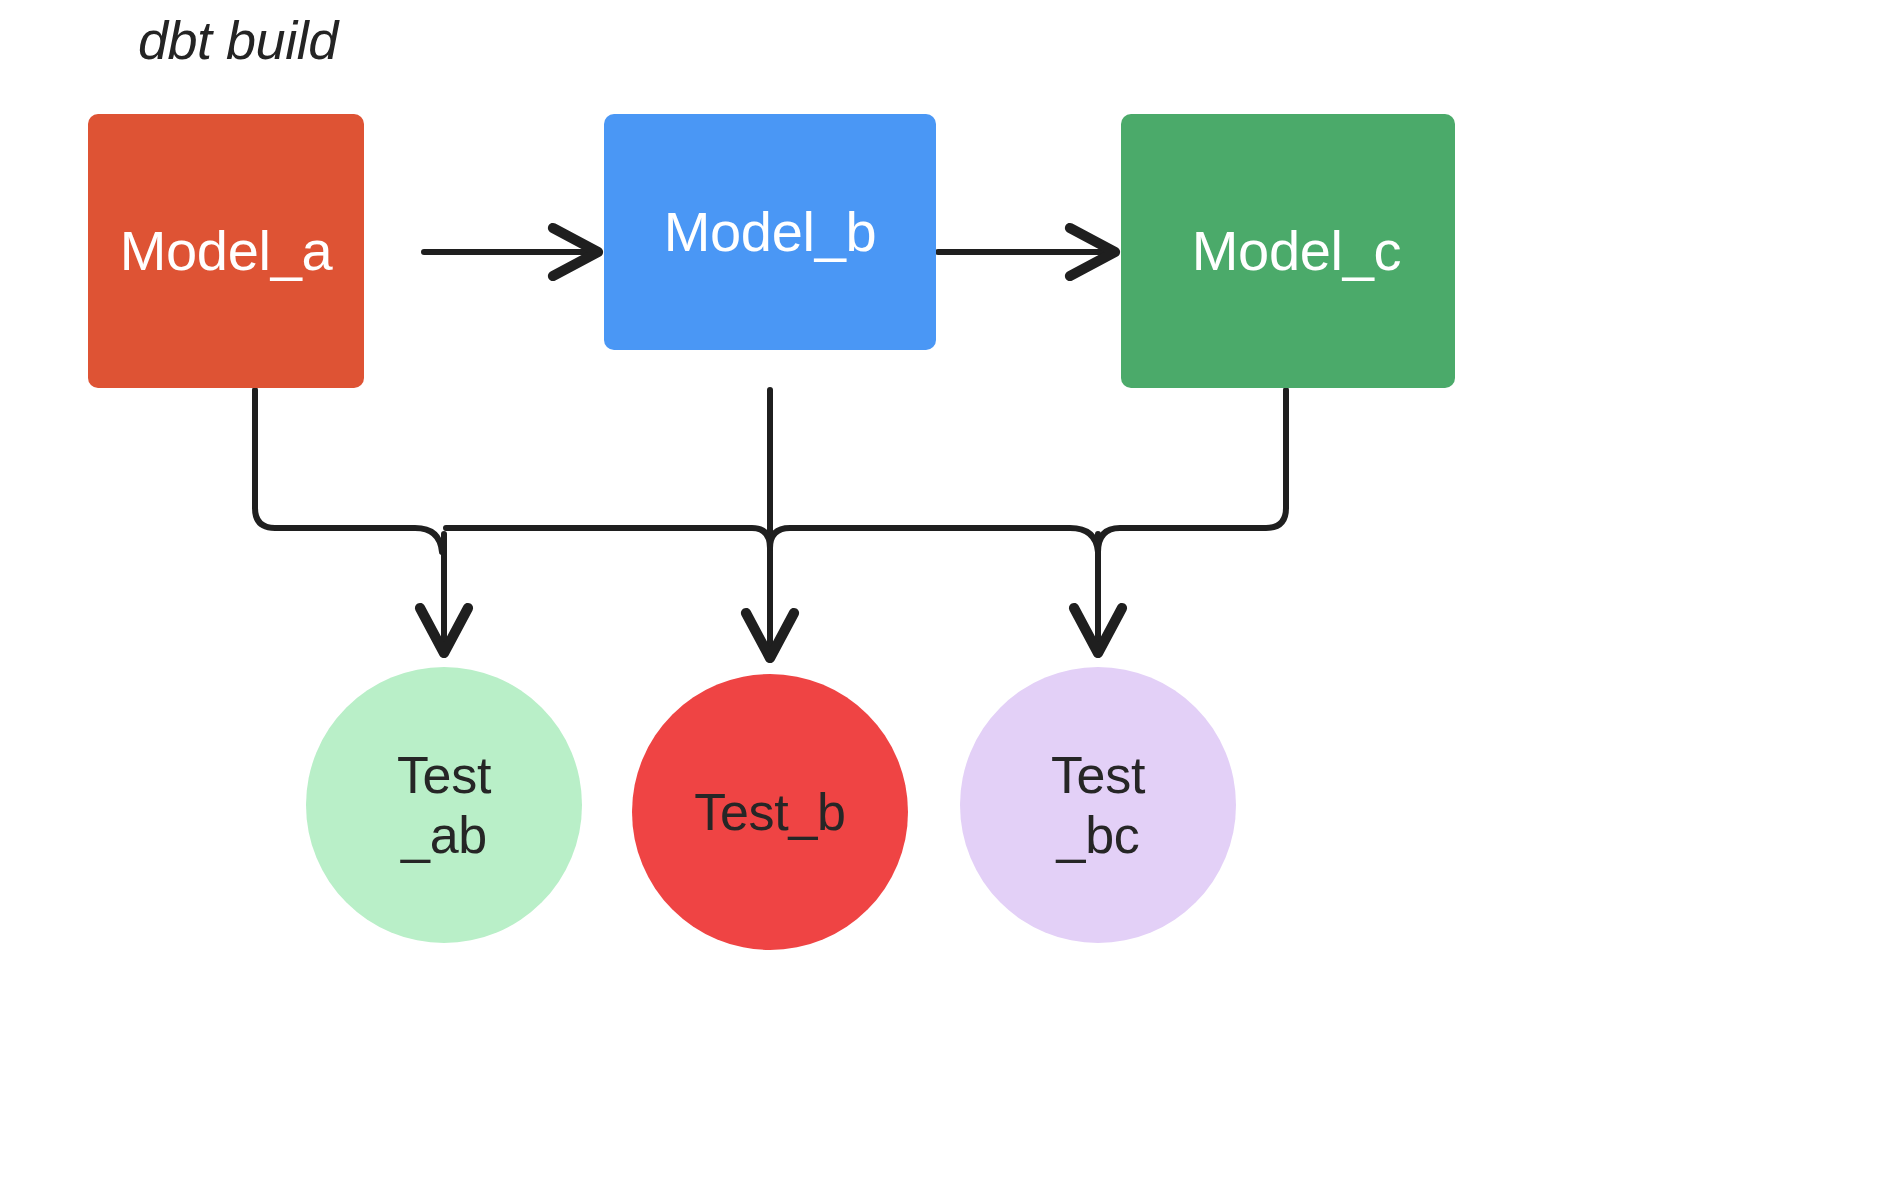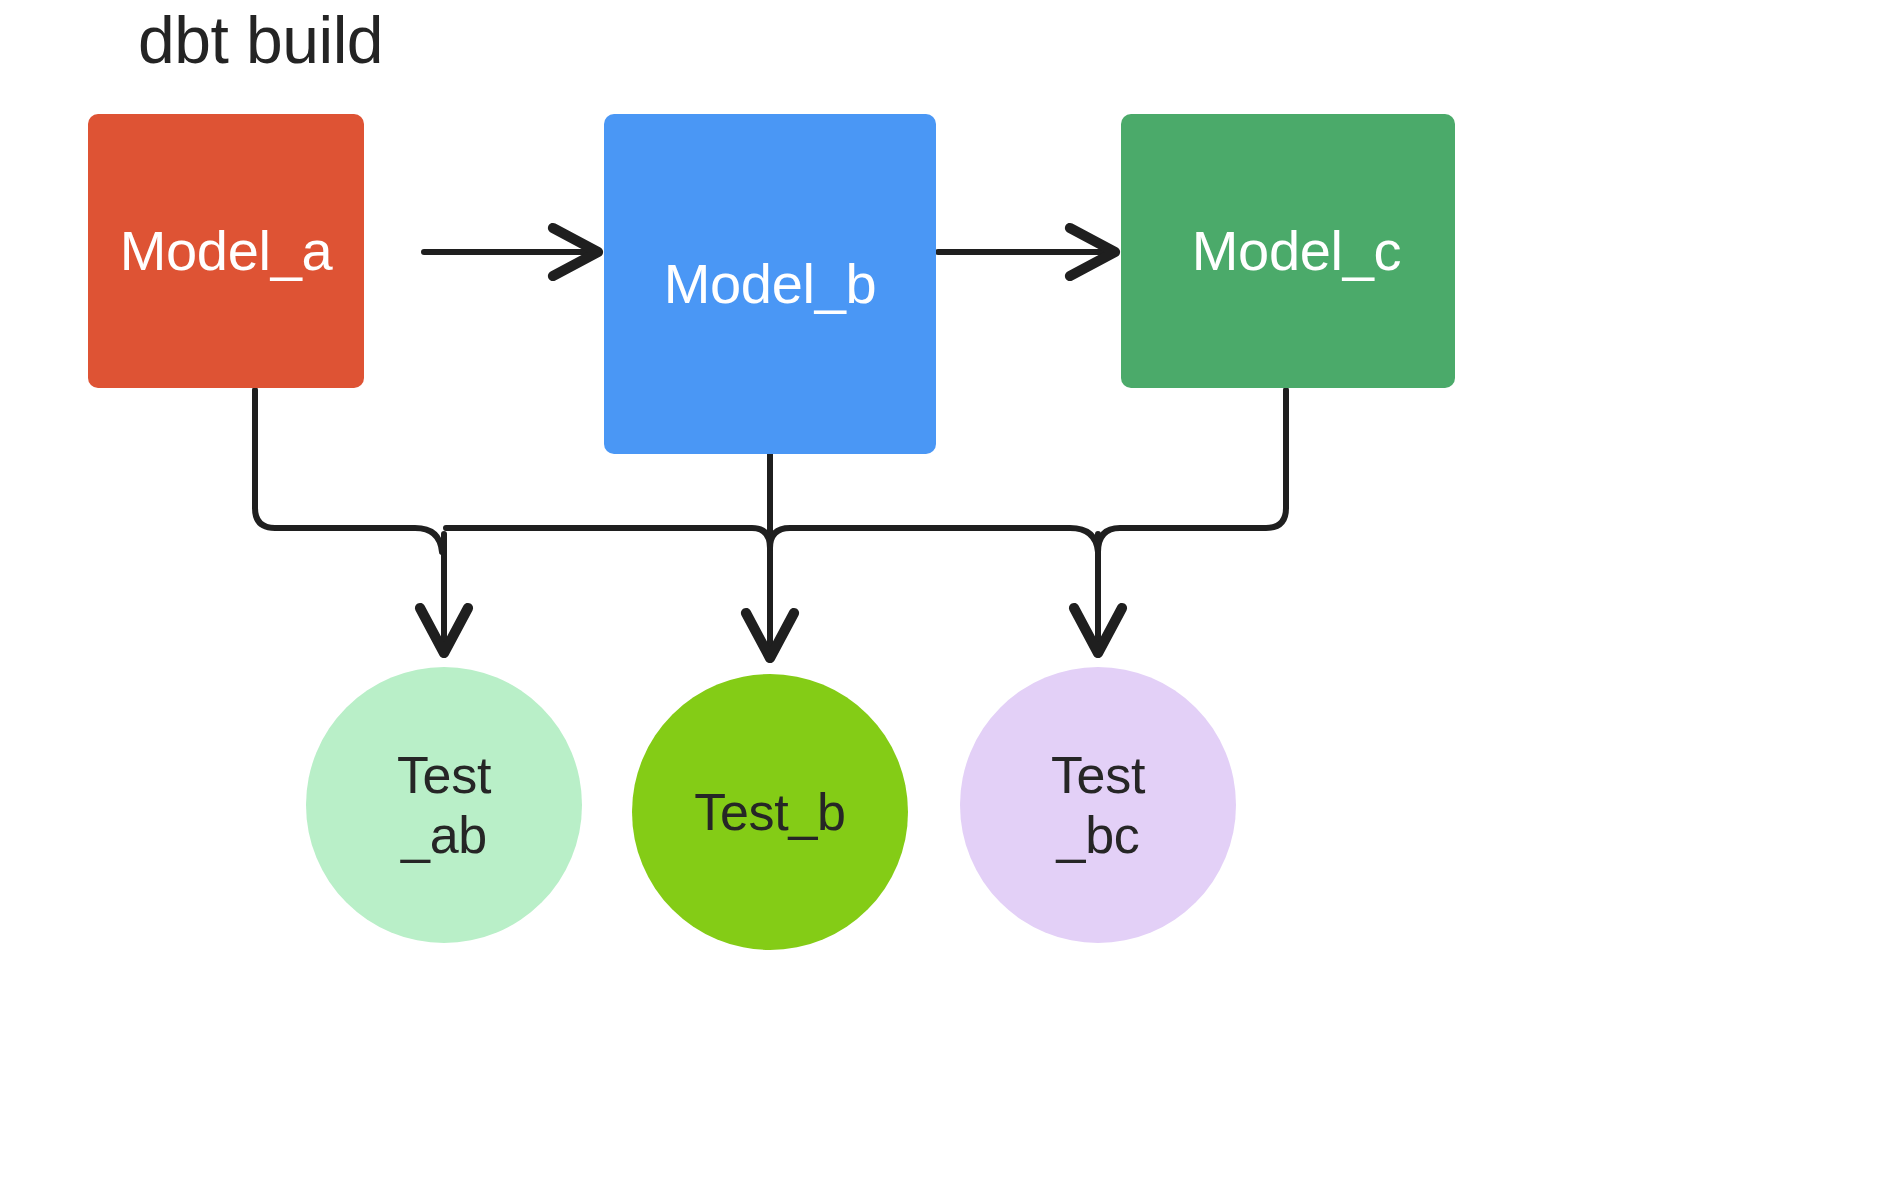--- a/index.html
+++ b/index.html
@@ -22,25 +22,26 @@
     left: 0;
     top: 0;
     width: 1880px;
     height: 1186px;
     pointer-events: none;
   }
   .diagram-title {
     position: absolute;
     left: 138px;
     top: 8px;
-    font-size: 66px;
+    font-size: 54px;
     line-height: 64px;
     color: #242424;
     letter-spacing: -0.5px;
     white-space: nowrap;
+    font-style: italic;
   }
   .model-node {
     position: absolute;
     display: flex;
     align-items: center;
     justify-content: center;
     border-radius: 10px;
     box-sizing: border-box;
   }
   .model-label {
@@ -100,34 +101,34 @@
       <path d="M 444 534 L 444 653" marker-end="url(#arrow-open)"></path>
 
       <path d="M 1098 534 L 1098 653" marker-end="url(#arrow-open)"></path>
     </g>
   </svg>
 
   <div class="model-node" id="node-model_a" style="left: 88px; top: 114px; width: 276px; height: 274px; background: rgb(222, 83, 52);">
     <span class="model-label" style="color: rgb(255, 255, 255);">Model_a</span>
   </div>
 
-  <div class="model-node" id="node-model_b" style="left: 604px; top: 114px; width: 332px; height: 340px; background: rgb(74, 151, 245);">
+  <div class="model-node" id="node-model_b" style="left: 604px; top: 114px; width: 332px; height: 236px; background: rgb(74, 151, 245);">
     <span class="model-label" style="color: rgb(255, 255, 255);">Model_b</span>
   </div>
 
   <div class="model-node" id="node-model_c" style="left: 1121px; top: 114px; width: 334px; height: 274px; background: rgb(75, 170, 106); padding-left: 17px;">
     <span class="model-label" style="color: rgb(255, 255, 255);">Model_c</span>
   </div>
 
   <div class="test-node" id="node-test_ab" style="left: 306px; top: 667px; width: 276px; height: 276px; background: rgb(185, 239, 200);">
     <span class="test-label" style="color: rgb(38, 38, 38);">Test
 _ab</span>
   </div>
 
-  <div class="test-node" id="node-test_b" style="left: 632px; top: 674px; width: 276px; height: 276px; background: #84cc16;">
+  <div class="test-node" id="node-test_b" style="left: 632px; top: 674px; width: 276px; height: 276px; background: #ef4444;">
     <span class="test-label" style="color: rgb(38, 38, 38);">Test_b</span>
   </div>
 
   <div class="test-node" id="node-test_bc" style="left: 960px; top: 667px; width: 276px; height: 276px; background: rgb(227, 208, 247);">
     <span class="test-label" style="color: rgb(38, 38, 38);">Test
 _bc</span>
   </div>
 
 </div>
 

